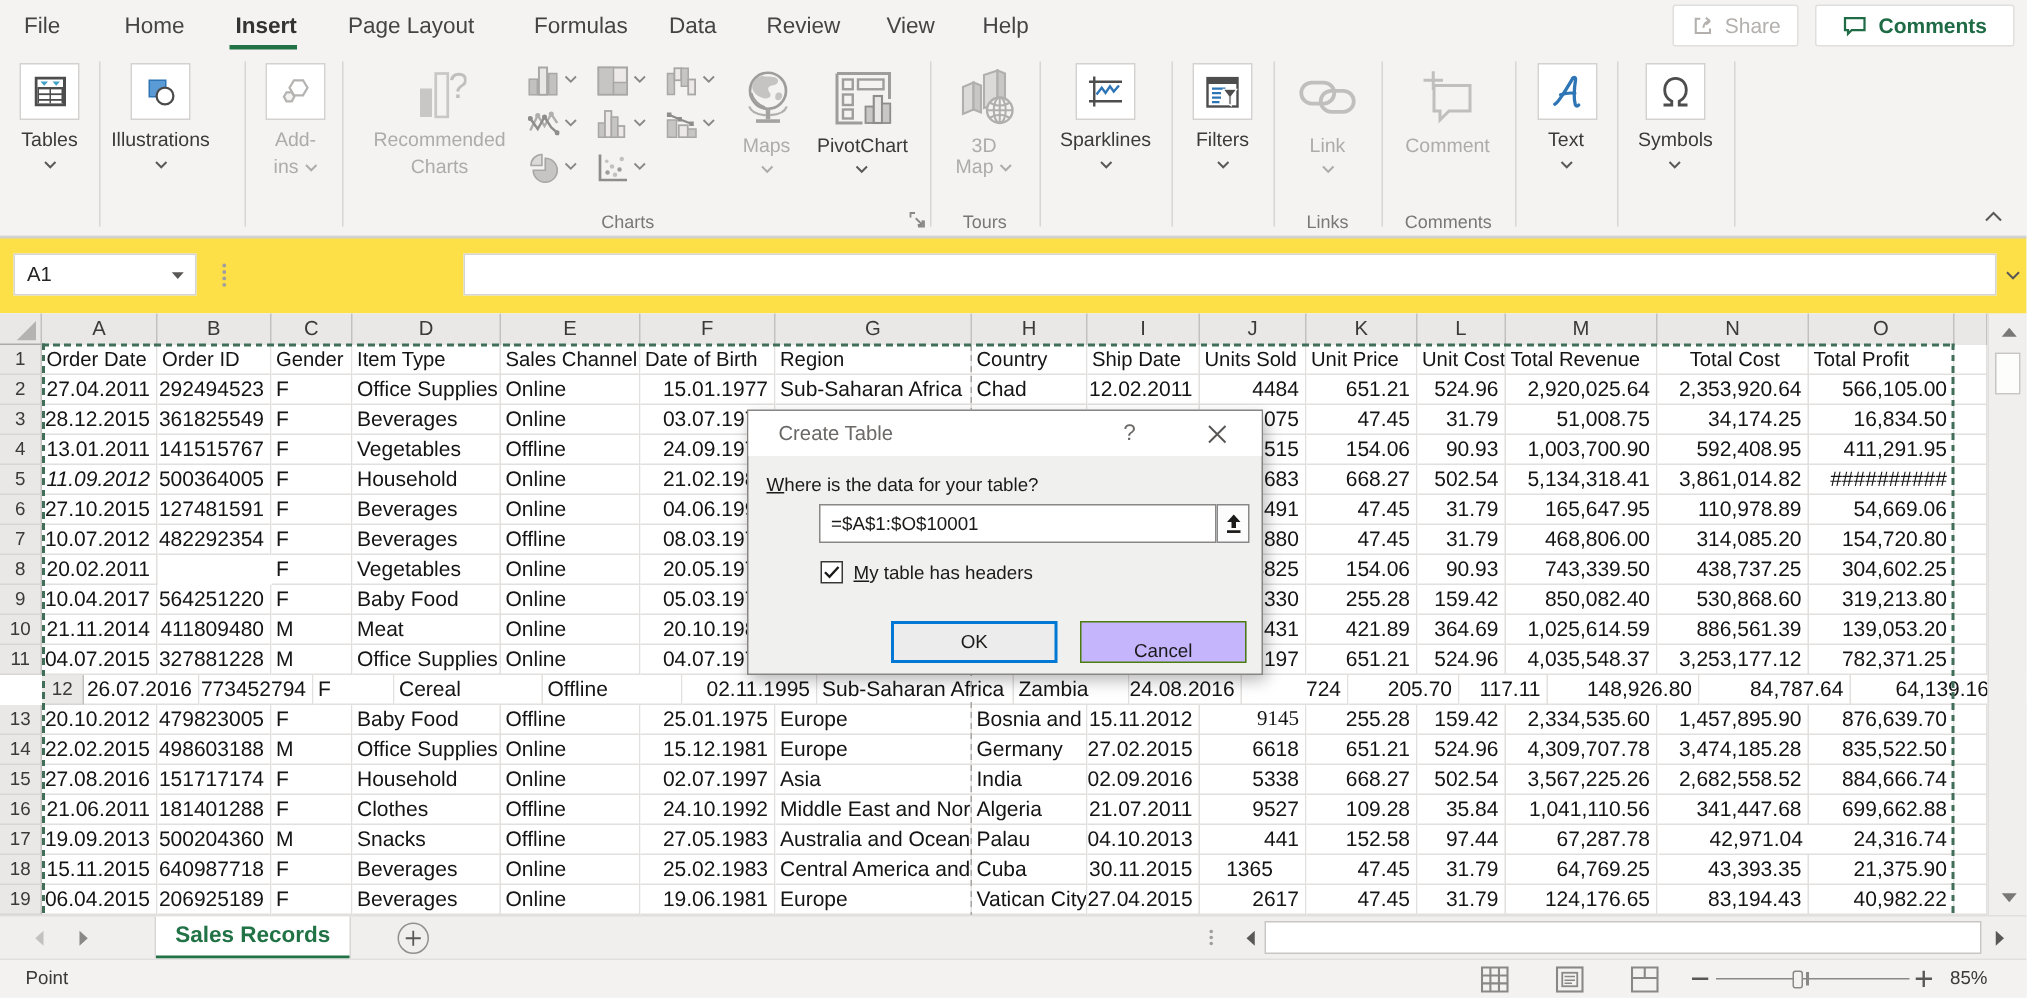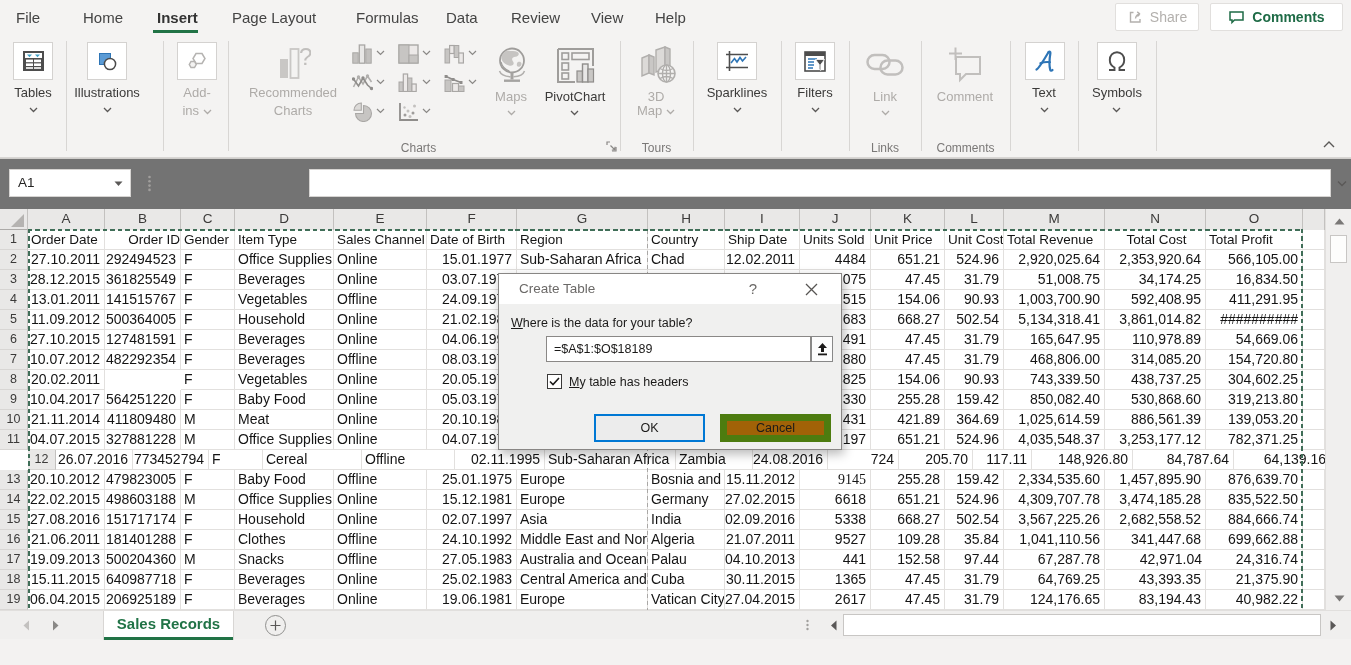--- a/index.html
+++ b/index.html
@@ -26,21 +26,21 @@
   .rdiv { position:absolute; top:5px; height:110px; width:1px; background:#d8d6d4; }
   .plate { position:absolute; top:6px; width:40px; height:38px; background:#fff;
     border:1px solid #d4d2d0; display:flex; align-items:center; justify-content:center; }
   .biglabel { position:absolute; top:49px; font-size:13px; color:#3b3a39; text-align:center; white-space:nowrap; }
   .biglabel.dis { color:#aeaba8; }
   .chev { position:absolute; width:9px; height:6px; }
   .grouplabel { position:absolute; top:105px; font-size:12px; color:#7a7877; text-align:center; white-space:nowrap; }
   .icon { display:block; }
 
   
-  #fbar { left:0; top:158px; width:1351px; height:51px; background:#737373;
+  #fbar { left:0; top:158px; width:1351px; height:51px; background:#fde047;
     border-top:1px solid #d0cecc; }
   .fbox { position:absolute; top:10px; height:28px; background:#fff; border:1px solid #d6d4d2; }
   #namebox { left:9px; width:122px; }
   #namebox span { position:absolute; left:8px; top:0; line-height:26px; font-size:13.5px; color:#252423; }
   #fxbox { left:168px; width:135px; }
   #forminput { left:309px; width:1022px; }
 
   
   #sheet { left:0; top:209px; width:1325px; height:401px; background:#fff; }
   #colheads { position:absolute; left:0; top:0; height:21px; width:1325px; background:#e9e8e7; }
@@ -105,21 +105,21 @@
     border:1px solid #8a8886; }
   #dlg-input span { position:absolute; left:7px; top:0; line-height:25px; font-size:12.5px; color:#1b1a19; }
   #dlg-range-btn { position:absolute; left:312px; top:62px; width:22px; height:26px; background:#fcfcfc;
     border:1px solid #888; display:flex; align-items:center; justify-content:center; }
   #dlg-check { position:absolute; left:48px; top:100px; width:15px; height:15px; background:#fff;
     border:1.5px solid #393837; display:flex; align-items:center; justify-content:center; }
   #dlg-checklabel { position:absolute; left:70px; top:101px; font-size:12.5px; color:#1b1a19; }
   .dlg-btn { position:absolute; top:140px; width:111px; height:28px; font-size:12.5px; color:#1b1a19;
     display:flex; align-items:center; justify-content:center; }
   #dlg-ok { left:95px; background:#ececec; border:2px solid #0078d4; }
-  #dlg-cancel { left:221px; background:#a16207; border:7px solid #4d7c0f; }
+  #dlg-cancel { left:221px; background:#c4b5fd; border:1px solid #4d7c0f;align-items:flex-end; }
   u.k { text-decoration:underline; }
 </style>
 </head>
 <body>
 
 <div id="app">
 
   <div id="tabbar" class="abs">
     <span class="rtab" style="left:16px">File</span>
     <span class="rtab" style="left:83px">Home</span>
@@ -480,39 +480,39 @@
         <div class="colhead" style="left: 945px; width: 59px;">L</div>
         <div class="colhead" style="left: 1004px; width: 101px;">M</div>
         <div class="colhead" style="left: 1105px; width: 101px;">N</div>
         <div class="colhead" style="left: 1206px; width: 97px;">O</div>
         <div class="colhead" style="left: 1303px; width: 22px;"></div>
       </div>
     <div id="gridrows">
         <div class="gridrow" style="top: 21px;">
           <div class="rownum">1</div>
           <div class="cell hdr" style="left: 28px; width: 77px;">Order Date</div>
-          <div class="cell hdr" style="left: 105px; width: 76px; text-align: right;">Order ID</div>
+          <div class="cell hdr" style="left: 105px; width: 76px;">Order ID</div>
           <div class="cell hdr" style="left: 181px; width: 54px;">Gender</div>
           <div class="cell hdr" style="left: 235px; width: 99px;">Item Type</div>
           <div class="cell hdr" style="left: 334px; width: 93px;">Sales Channel</div>
           <div class="cell hdr" style="left: 427px; width: 90px;">Date of Birth</div>
           <div class="cell hdr" style="left: 517px; width: 131px;">Region</div>
           <div class="cell hdr" style="left: 648px; width: 77px;">Country</div>
           <div class="cell hdr" style="left: 725px; width: 75px;">Ship Date</div>
           <div class="cell hdr" style="left: 800px; width: 71px;">Units Sold</div>
           <div class="cell hdr" style="left: 871px; width: 74px;">Unit Price</div>
           <div class="cell hdr" style="left: 945px; width: 59px;">Unit Cost</div>
           <div class="cell hdr" style="left: 1004px; width: 101px;">Total Revenue</div>
           <div class="cell hdr" style="left: 1105px; width: 101px; text-align: center;">Total Cost</div>
           <div class="cell hdr" style="left: 1206px; width: 97px;">Total Profit</div>
           <div class="cell hdr" style="left: 1303px; width: 22px;"></div>
         </div>
         <div class="gridrow" style="top: 41px;">
           <div class="rownum">2</div>
-          <div class="cell ar" style="left: 28px; width: 77px;">27.10.2011</div>
+          <div class="cell ar" style="left: 28px; width: 77px;">27.04.2011</div>
           <div class="cell ar" style="left: 105px; width: 76px;">292494523</div>
           <div class="cell al" style="left: 181px; width: 54px;">F</div>
           <div class="cell al" style="left: 235px; width: 99px;">Office Supplies</div>
           <div class="cell al" style="left: 334px; width: 93px;">Online</div>
           <div class="cell ar" style="left: 427px; width: 90px;">15.01.1977</div>
           <div class="cell al" style="left: 517px; width: 131px;">Sub-Saharan Africa</div>
           <div class="cell al" style="left: 648px; width: 77px;">Chad</div>
           <div class="cell ar" style="left: 725px; width: 75px;">12.02.2011</div>
           <div class="cell ar" style="left: 800px; width: 71px;">4484</div>
           <div class="cell ar" style="left: 871px; width: 74px;">651.21</div>
@@ -555,21 +555,21 @@
           <div class="cell ar" style="left: 800px; width: 71px;">5515</div>
           <div class="cell ar" style="left: 871px; width: 74px;">154.06</div>
           <div class="cell ar" style="left: 945px; width: 59px;">90.93</div>
           <div class="cell ar" style="left: 1004px; width: 101px;">1,003,700.90</div>
           <div class="cell ar" style="left: 1105px; width: 101px;">592,408.95</div>
           <div class="cell ar" style="left: 1206px; width: 97px;">411,291.95</div>
           <div class="cell al" style="left: 1303px; width: 22px;"></div>
         </div>
         <div class="gridrow" style="top: 101px;">
           <div class="rownum">5</div>
-          <div class="cell ar" style="left: 28px; width: 77px;">11.09.2012</div>
+          <div class="cell ar" style="left: 28px; width: 77px; font-style: italic;">11.09.2012</div>
           <div class="cell ar" style="left: 105px; width: 76px;">500364005</div>
           <div class="cell al" style="left: 181px; width: 54px;">F</div>
           <div class="cell al" style="left: 235px; width: 99px;">Household</div>
           <div class="cell al" style="left: 334px; width: 93px;">Online</div>
           <div class="cell ar" style="left: 427px; width: 90px;">21.02.1984</div>
           <div class="cell al" style="left: 517px; width: 131px;">Sub-Saharan Africa</div>
           <div class="cell al" style="left: 648px; width: 77px;">Niger</div>
           <div class="cell ar" style="left: 725px; width: 75px;">29.09.2012</div>
           <div class="cell ar" style="left: 800px; width: 71px;">7683</div>
           <div class="cell ar" style="left: 871px; width: 74px;">668.27</div>
@@ -811,21 +811,21 @@
           <div class="rownum">18</div>
           <div class="cell ar" style="left: 28px; width: 77px;">15.11.2015</div>
           <div class="cell ar" style="left: 105px; width: 76px;">640987718</div>
           <div class="cell al" style="left: 181px; width: 54px;">F</div>
           <div class="cell al" style="left: 235px; width: 99px;">Beverages</div>
           <div class="cell al" style="left: 334px; width: 93px;">Online</div>
           <div class="cell ar" style="left: 427px; width: 90px;">25.02.1983</div>
           <div class="cell al" style="left: 517px; width: 131px;">Central America and the Caribbean</div>
           <div class="cell al" style="left: 648px; width: 77px;">Cuba</div>
           <div class="cell ar" style="left: 725px; width: 75px;">30.11.2015</div>
-          <div class="cell ar" style="left: 800px; width: 71px;">1365</div>
+          <div class="cell ar" style="left: 800px; width: 71px; text-align: center;">1365</div>
           <div class="cell ar" style="left: 871px; width: 74px;">47.45</div>
           <div class="cell ar" style="left: 945px; width: 59px;">31.79</div>
           <div class="cell ar" style="left: 1004px; width: 101px;">64,769.25</div>
           <div class="cell ar" style="left: 1105px; width: 101px;">43,393.35</div>
           <div class="cell ar" style="left: 1206px; width: 97px;">21,375.90</div>
           <div class="cell al" style="left: 1303px; width: 22px;"></div>
         </div>
         <div class="gridrow" style="top: 381px;">
           <div class="rownum">19</div>
           <div class="cell ar" style="left: 28px; width: 77px;">06.04.2015</div>
@@ -893,34 +893,58 @@
         </svg>
     </div>
     <div id="hscroll-thumb"></div>
     <div class="sbtn" style="left:1324px; top:4px; width:18px; height:20px; background:#f0efee;">
       <svg width="7" height="11" viewBox="0 0 7 11">
           <path d="M0.5 0.5 L6 5.5 L0.5 10.5 Z" fill="#5a5857"></path>
         </svg>
     </div>
   </div>
 
+  <div id="statusbar" class="abs">
+    <span id="statusmode">Point</span>
+    <svg class="abs" style="left:987px; top:4px" width="19" height="18" viewBox="0 0 19 18">
+      <path d="M1 1 H18 V17 H1 Z M1 6.3 H18 M1 11.6 H18 M6.6 1 V17 M12.3 1 V17" fill="none" stroke="#8a8886" stroke-width="1.4"></path>
+    </svg>
+    <svg class="abs" style="left:1037px; top:4px" width="19" height="18" viewBox="0 0 19 18">
+      <rect x="1" y="1" width="17" height="16" fill="none" stroke="#8a8886" stroke-width="1.4"></rect>
+      <rect x="4.5" y="4.5" width="10" height="9" fill="none" stroke="#8a8886" stroke-width="1.2"></rect>
+      <path d="M6 7 H13 M6 9.5 H13 M6 11.5 H11" stroke="#8a8886" stroke-width="1"></path>
+    </svg>
+    <svg class="abs" style="left:1087px; top:4px" width="19" height="18" viewBox="0 0 19 18">
+      <path d="M1 1 H18 V17 H1 Z M1 8 H18 M9.5 1 V8" fill="none" stroke="#8a8886" stroke-width="1.4"></path>
+    </svg>
+    <svg class="abs" style="left:1128px; top:11px" width="11" height="3" viewBox="0 0 11 3">
+        <path d="M0 1.5 H11" stroke="#5a5857" stroke-width="1.6"></path>
+      </svg>
+    <div class="abs" style="left:1144px; top:12px; width:129px; height:1px; background:#8a8886;"></div>
+    <div class="abs" style="left:1204px; top:8px; width:1.5px; height:9px; background:#8a8886;"></div>
+    <div class="abs" style="left:1195px; top:7px; width:7px; height:12px; background:#f3f2f1; border:1px solid #8a8886; border-radius:2px;"></div>
+    <svg class="abs" style="left:1277px; top:7px" width="11" height="11" viewBox="0 0 11 11">
+        <path d="M0 5.5 H11 M5.5 0 V11" stroke="#5a5857" stroke-width="1.6"></path>
+      </svg>
+    <span id="zoomlabel">85%</span>
+  </div>
 
   <div id="dialog" class="abs">
     <div id="dlg-title">
       <span class="t">Create Table</span>
       <span id="dlg-help">?</span>
       <div id="dlg-close">
         <svg width="13" height="13" viewBox="0 0 13 13">
             <path d="M1 1 L12 12 M12 1 L1 12" stroke="#575553" stroke-width="1.3"></path>
           </svg>
       </div>
     </div>
     <div id="dlg-label"><u class="k">W</u><span>here is the data for your table?</span></div>
     <div id="dlg-input">
-        <span>=$A$1:$O$18189</span>
+        <span>=$A$1:$O$10001</span>
       </div>
     <div id="dlg-range-btn">
       <svg width="13" height="14" viewBox="0 0 13 14">
         <path d="M6.5 1 L11 6 H8 V10 H5 V6 H2 Z" fill="#1b1a19"></path>
         <rect x="2" y="11.5" width="9" height="1.8" fill="#1b1a19"></rect>
       </svg>
     </div>
     <div id="dlg-check">
       <svg width="11" height="9" viewBox="0 0 11 9">
           <path d="M1 4.5 L4 7.5 L10 1" fill="none" stroke="#1b1a19" stroke-width="1.6"></path>

